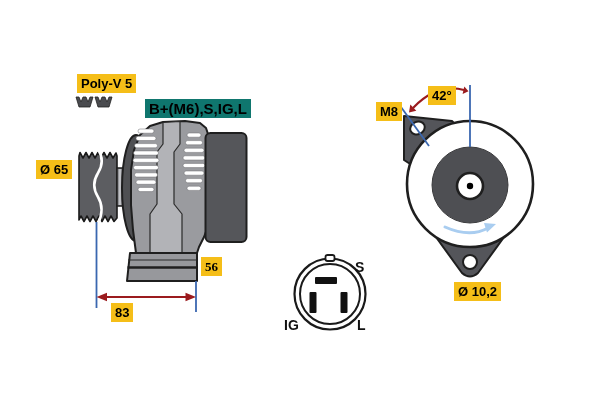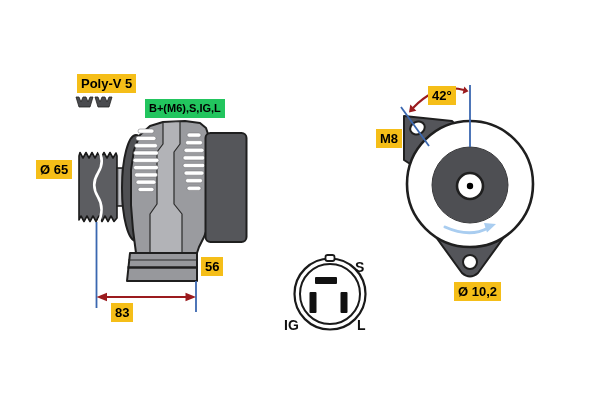--- a/index.html
+++ b/index.html
@@ -7,21 +7,21 @@
     position:relative;width:568px;height:400px;background:#ffffff;overflow:hidden;
     font-family:"Liberation Sans","DejaVu Sans",sans-serif;
   }
   #stage svg{position:absolute;left:0;top:0;}
   .lbl{
     position:absolute;box-sizing:border-box;
     font-weight:bold;font-size:13px;line-height:15px;color:#000;
     padding:2px 4px;white-space:nowrap;
   }
   .lbl-yellow{background:#F5BE18;}
-  .lbl-blue{background:#22c55e;font-size:11px;}
+  .lbl-blue{background:#0f766e;font-size:15px;}
   .pin-letter{
     position:absolute;font-weight:bold;font-size:14px;color:#111;
     white-space:nowrap;
   }
 </style>
 </head>
 <body>
 
 <div id="stage">
 
@@ -137,27 +137,27 @@
     </g>
   </g>
 </svg>
 
   <div class="lbl lbl-yellow" style="left:77px;top:74px;">Poly-V 5</div>
 
   <div class="lbl lbl-blue" style="left:145px;top:99px;">B+(M6),S,IG,L</div>
 
   <div class="lbl lbl-yellow" style="left:36px;top:160px;">Ø 65</div>
 
-  <div class="lbl lbl-yellow" style="left:201px;top:257px;">56</div>
+  <div class="lbl lbl-yellow" style="left:201px;top:257px;font-family:Liberation Serif, serif;">56</div>
 
   <div class="lbl lbl-yellow" style="left:111px;top:303px;">83</div>
 
   <div class="lbl lbl-yellow" style="left:428px;top:62px;margin-top:24px;">42°</div>
 
-  <div class="lbl lbl-yellow" style="left:376px;top:129px;">M8</div>
+  <div class="lbl lbl-yellow" style="left:376px;top:102px;">M8</div>
 
   <div class="lbl lbl-yellow" style="left:443px;top:282px;margin-left:11px;">Ø 10,2</div>
 
   <div class="pin-letter" style="left:355px;top:259px;">S</div>
 
   <div class="pin-letter" style="left:284px;top:317px;">IG</div>
 
   <div class="pin-letter" style="left:357px;top:317px;">L</div>
 
 </div>

